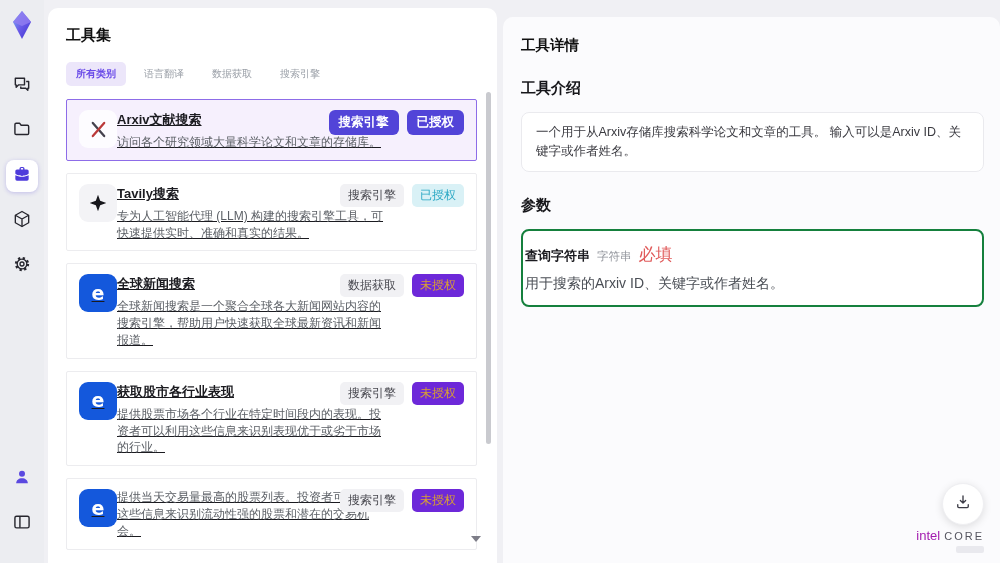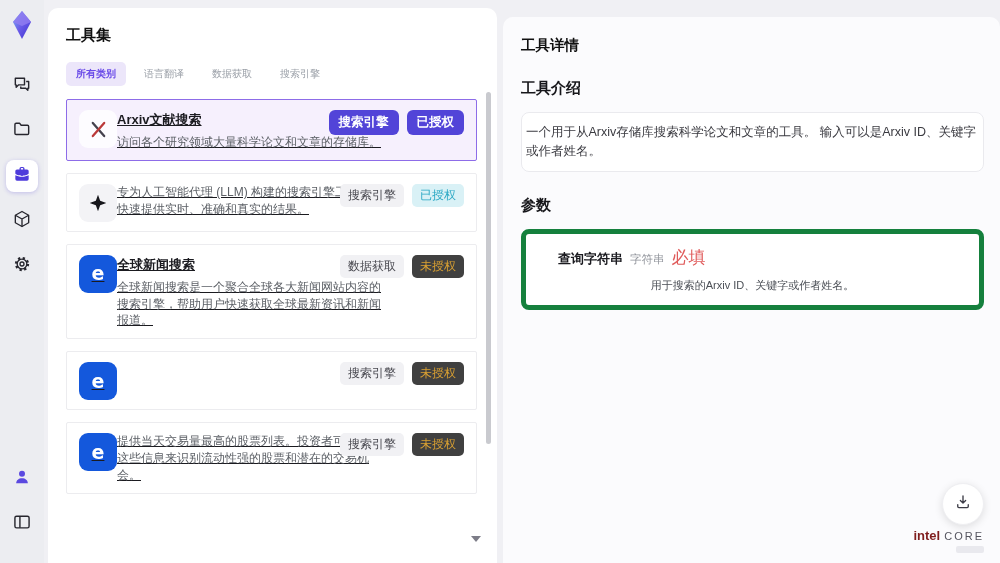--- a/index.html
+++ b/index.html
@@ -53,21 +53,21 @@
   .tool-card.selected .tool-icon { background:#FDFCFF; }
   .tool-icon.blue { background:#1458DC; }
   .blue-e { color:#fff; font-weight:bold; font-size:19px; font-family:"DejaVu Sans", sans-serif; line-height:1; }
   .tool-text { padding-top:1px; }
   .tool-name { font-size:13px; font-weight:bold; color:#1B1B20; margin:1px 0 5px; }
   .tool-desc { font-size:12px; color:#5C6066; line-height:1.4; width:272px; }
   .tool-tags { position:absolute; top:10px; right:12px; display:flex; gap:8px; }
   .pill { font-size:12px; padding:3px 8px; border-radius:5px; white-space:nowrap; }
   .pill-cat { background:#F1F1F4; color:#494950; }
   .pill-status.authorized { background:#D9F1F6; color:#2BA8C4; }
-  .pill-status.unauthorized { background:#404040; color:#D9A032;text-align:right; }
+  .pill-status.unauthorized { background:#6d28d9; color:#D9A032;text-align:right; }
   .tool-card.selected .pill {
     background:#5244D8; color:#fff; font-weight:bold;
     padding:4px 10px; border-radius:6px; font-size:12.5px;
   }
   .scroll-thumb {
     position:absolute; right:6px; top:84px; width:5px; height:352px;
     background:#C9CACF; border-radius:3px; cursor:pointer;
   }
   .scroll-arrow-down {
     position:absolute; right:16px; top:528px; width:0; height:0; cursor:pointer;
@@ -78,43 +78,43 @@
   
   .detail {
     position:absolute; left:503px; top:17px; width:497px; height:555px;
     background:#FBFBFD; border-radius:10px 10px 0 0;
     padding:19px 16px 0 18px; overflow:hidden;
   }
   .detail-title { font-size:14.5px; font-weight:bold; color:#111; margin-bottom:24px; }
   .section-heading { font-size:15px; font-weight:bold; color:#16161a; margin-bottom:14px; }
   .info-box {
     background:#fff; border:1px solid #EAEAEE; border-radius:8px;
-    padding:10px 4px; font-size:12.5px; color:#3A3A40; line-height:1.5;
+    padding:10px 14px; font-size:12.5px; color:#3A3A40; line-height:1.5;
     margin-bottom:24px;
   }
-  .param-box { background:#fff; border:5px solid #15803d; border-radius:8px; padding:12px 32px; }
+  .param-box { background:#fff; border:2px solid #15803d; border-radius:8px; padding:12px 2px; }
   .param-head { display:flex; align-items:baseline; gap:7px; margin-bottom:9px; }
   .param-name { font-size:13px; font-weight:bold; color:#1B1B20; }
   .param-type { font-size:11.5px; color:#92959C; }
   .param-required { font-size:17px; color:#E05B5B; }
-  .param-desc { font-size:11px; color:#4A4E55;text-align:center; }
+  .param-desc { font-size:14px; color:#4A4E55; }
 
   
   .download-fab {
     position:absolute; right:16px; bottom:38px; width:42px; height:42px;
     border-radius:50%; background:#fff; border:1px solid #EFEFF2;
     box-shadow:0 2px 8px rgba(0,0,0,.12);
     display:flex; align-items:center; justify-content:center; cursor:pointer; z-index:6;
   }
   .brand {
     position:absolute; right:16px; bottom:10px; text-align:right; z-index:6;
     line-height:1.1;
   }
   .brand-row { display:flex; align-items:baseline; gap:4px; justify-content:flex-end; }
-  .brand-intel { font-size:13px; font-weight:bold; color:#7f1d1d;padding-left:48px; }
+  .brand-intel { font-size:13px; font-weight:normal; color:#a21caf;padding-left:48px; }
   .brand-core { font-size:11px; letter-spacing:2px; color:#55555F; }
   .brand-sub { width:28px; height:7px; background:#E9E9EE; border-radius:2px; margin:3px 0 0 auto; }
 </style>
 </head>
 <body>
 
 <div class="rail">
   <div class="rail-logo">
     <svg width="26" height="30" viewBox="0 0 26 30">
       <defs>
@@ -218,20 +218,21 @@
       <span class="pill pill-status authorized">已授权</span>
     </div>
   </div>
       <div class="tool-card">
     <div class="tool-icon">
           <svg viewBox="0 0 24 24" width="20" height="20">
             <path d="M12 2 L14.6 9.4 L22 12 L14.6 14.6 L12 22 L9.4 14.6 L2 12 L9.4 9.4 Z" fill="#17171C"></path>
           </svg>
         </div>
     <div class="tool-text">
+      <div class="tool-name">Tavily搜索</div>
       <div class="tool-desc">专为人工智能代理 (LLM) 构建的搜索引擎工具，可快速提供实时、准确和真实的结果。</div>
     </div>
     <div class="tool-tags">
       <span class="pill pill-cat">搜索引擎</span>
       <span class="pill pill-status authorized">已授权</span>
     </div>
   </div>
       <div class="tool-card">
     <div class="tool-icon blue">
           <span class="blue-e">e</span>
@@ -242,20 +243,24 @@
     </div>
     <div class="tool-tags">
       <span class="pill pill-cat">数据获取</span>
       <span class="pill pill-status unauthorized">未授权</span>
     </div>
   </div>
       <div class="tool-card">
     <div class="tool-icon blue">
           <span class="blue-e">e</span>
         </div>
+    <div class="tool-text">
+      <div class="tool-name">获取股市各行业表现</div>
+      <div class="tool-desc">提供股票市场各个行业在特定时间段内的表现。投资者可以利用这些信息来识别表现优于或劣于市场的行业。</div>
+    </div>
     <div class="tool-tags">
       <span class="pill pill-cat">搜索引擎</span>
       <span class="pill pill-status unauthorized">未授权</span>
     </div>
   </div>
       <div class="tool-card">
     <div class="tool-icon blue">
           <span class="blue-e">e</span>
         </div>
     <div class="tool-text">

